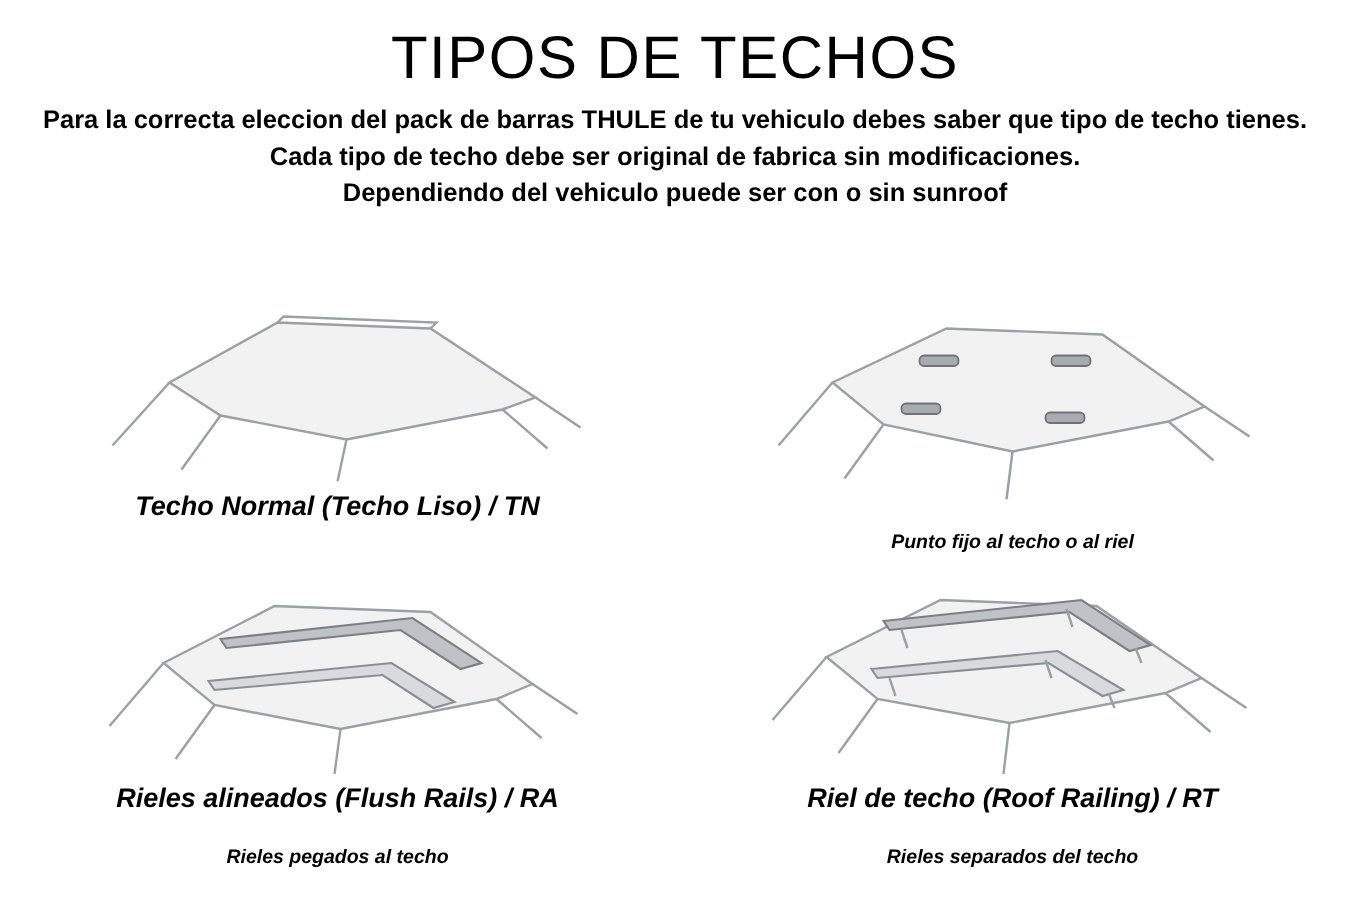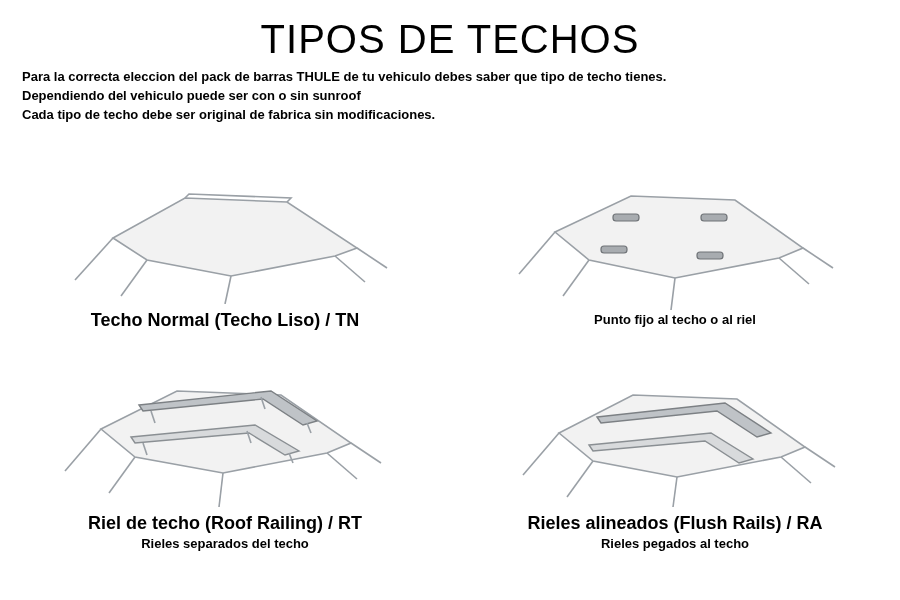--- a/index.html
+++ b/index.html
@@ -23,22 +23,22 @@
   .title {
     text-align: center;
     font-size: 40px;
     font-weight: normal;
     letter-spacing: 1px;
     margin-top: 18px;
     margin-bottom: 8px;
     line-height: 1.05;
   }
   .subtitle-block {
-    text-align: left;
-    font-size: 13px;
+    text-align: center;
+    font-size: 17px;
     font-weight: bold;
     line-height: 1.45;
     padding: 0 22px;
   }
   .subtitle-line {
     display: block;
   }
   .grid {
     margin-top: 16px;
     display: grid;
@@ -46,59 +46,60 @@
     grid-template-rows: 1fr 1fr;
     width: 900px;
     height: 420px;
     box-sizing: border-box;
   }
   .cell {
     position: relative;
     display: flex;
     flex-direction: column;
     align-items: center;
-    justify-content: center;
+    justify-content: flex-end;
+    font-style: italic;
   }
   .art {
     width: 380px;
     height: 140px;
     margin-top: 6px;
   }
   .cell-title {
     font-size: 18px;
     font-weight: bold;
     text-align: center;
     margin-top: 6px;
   }
   .cell-sub {
     font-size: 13px;
     font-weight: bold;
     text-align: center;
-    margin-top: 2px;
+    margin-top: 20px;
   }
   svg {
     display: block;
   }
   .roof-fill { fill: #f2f2f2; stroke: #9aa0a6; stroke-width: 1.6; }
   .roof-line { fill: none; stroke: #9aa0a6; stroke-width: 1.6; }
   .rail-dark { fill: #bfc3c7; stroke: #7c8084; stroke-width: 1.4; }
   .rail-mid  { fill: #d8dadc; stroke: #8a8f93; stroke-width: 1.4; }
   .pt-fix    { fill: #a8acb0; stroke: #6f7377; stroke-width: 1.2; }
 </style>
 </head>
 <body>
 
 <div class="page">
 
   <div class="title">TIPOS DE TECHOS</div>
 
   <div class="subtitle-block">
     <span class="subtitle-line">Para la correcta eleccion del pack de barras THULE de tu vehiculo debes saber que tipo de techo tienes.</span>
+    <span class="subtitle-line">Cada tipo de techo debe ser original de fabrica sin modificaciones.</span>
     <span class="subtitle-line">Dependiendo del vehiculo puede ser con o sin sunroof</span>
-    <span class="subtitle-line">Cada tipo de techo debe ser original de fabrica sin modificaciones.</span>
   </div>
 
   <div class="grid">
 
     <div class="cell">
       <div class="art">
         <svg viewBox="0 0 380 140" width="380" height="140" aria-hidden="true">
 
           <path class="roof-fill" d="M78 74 L150 34 L252 38 L322 84 L300 92 L196 112 L112 96 Z"></path>
 
@@ -129,20 +130,38 @@
           <rect class="pt-fix" x="116" y="76" width="26" height="7" rx="3"></rect>
           <rect class="pt-fix" x="212" y="82" width="26" height="7" rx="3"></rect>
         </svg>
       </div>
       <div class="cell-sub">Punto fijo al techo o al riel</div>
     </div>
 
     <div class="cell">
       <div class="art">
         <svg viewBox="0 0 380 140" width="380" height="140" aria-hidden="true">
+          <path class="roof-fill" d="M74 66 L148 28 L252 32 L320 80 L296 90 L192 110 L108 94 Z"></path>
+          <path class="roof-line" d="M74 66 L38 108"></path>
+          <path class="roof-line" d="M108 94 L82 130"></path>
+          <path class="roof-line" d="M192 110 L188 140"></path>
+          <path class="roof-line" d="M320 80 L350 100"></path>
+          <path class="roof-line" d="M296 90 L326 116"></path>
+
+          <path class="rail-dark" d="M112 50 L240 36 L286 66 L272 70 L232 44 L116 56 Z"></path>
+          <path class="rail-mid" d="M104 78 L226 66 L268 92 L254 96 L220 74 L108 84 Z"></path>
+        </svg>
+      </div>
+      <div class="cell-title">Rieles alineados (Flush Rails) / RA</div>
+      <div class="cell-sub">Rieles pegados al techo</div>
+    </div>
+
+    <div class="cell">
+      <div class="art">
+        <svg viewBox="0 0 380 140" width="380" height="140" aria-hidden="true">
           <path class="roof-fill" d="M66 62 L142 24 L246 28 L316 76 L292 86 L188 106 L100 90 Z"></path>
           <path class="roof-line" d="M66 62 L30 104"></path>
           <path class="roof-line" d="M100 90 L74 126"></path>
           <path class="roof-line" d="M188 106 L184 140"></path>
           <path class="roof-line" d="M316 76 L346 96"></path>
           <path class="roof-line" d="M292 86 L322 112"></path>
 
           <path class="rail-dark" d="M104 38 L236 24 L282 54 L268 58 L228 32 L108 44 Z"></path>
           <path class="roof-line" d="M116 44 L120 56"></path>
           <path class="roof-line" d="M226 30 L230 42"></path>
@@ -151,32 +170,14 @@
           <path class="rail-mid" d="M96 70 L220 58 L264 84 L250 88 L214 66 L100 76 Z"></path>
           <path class="roof-line" d="M108 76 L112 88"></path>
           <path class="roof-line" d="M212 64 L216 76"></path>
           <path class="roof-line" d="M254 86 L258 96"></path>
         </svg>
       </div>
       <div class="cell-title">Riel de techo (Roof Railing) / RT</div>
       <div class="cell-sub">Rieles separados del techo</div>
     </div>
 
-    <div class="cell">
-      <div class="art">
-        <svg viewBox="0 0 380 140" width="380" height="140" aria-hidden="true">
-          <path class="roof-fill" d="M74 66 L148 28 L252 32 L320 80 L296 90 L192 110 L108 94 Z"></path>
-          <path class="roof-line" d="M74 66 L38 108"></path>
-          <path class="roof-line" d="M108 94 L82 130"></path>
-          <path class="roof-line" d="M192 110 L188 140"></path>
-          <path class="roof-line" d="M320 80 L350 100"></path>
-          <path class="roof-line" d="M296 90 L326 116"></path>
-
-          <path class="rail-dark" d="M112 50 L240 36 L286 66 L272 70 L232 44 L116 56 Z"></path>
-          <path class="rail-mid" d="M104 78 L226 66 L268 92 L254 96 L220 74 L108 84 Z"></path>
-        </svg>
-      </div>
-      <div class="cell-title">Rieles alineados (Flush Rails) / RA</div>
-      <div class="cell-sub">Rieles pegados al techo</div>
-    </div>
-
   </div>
 </div>
 
 </body></html>

